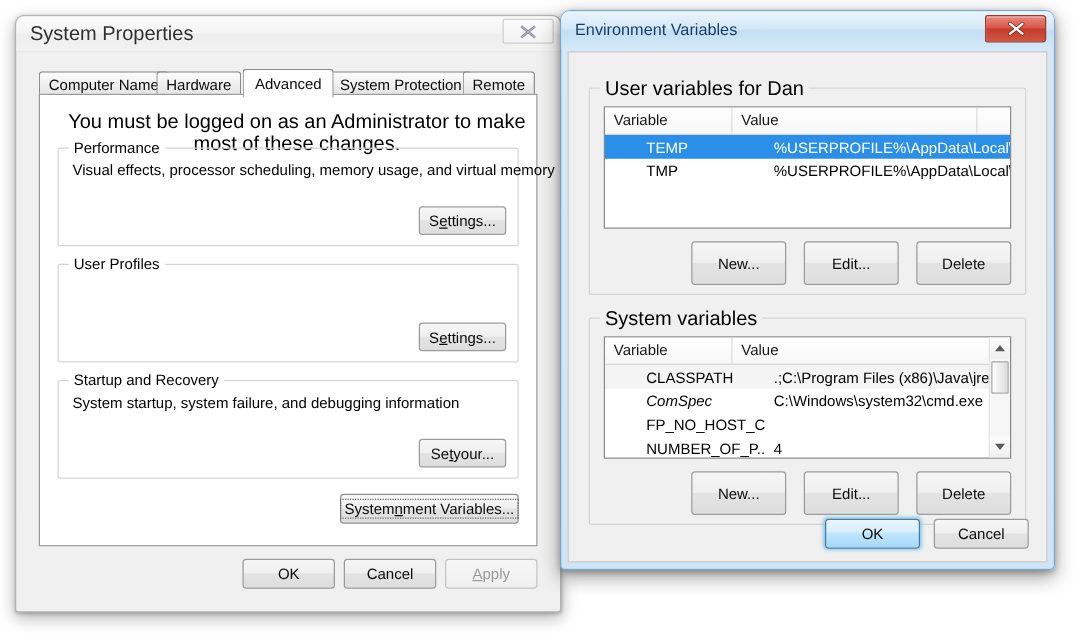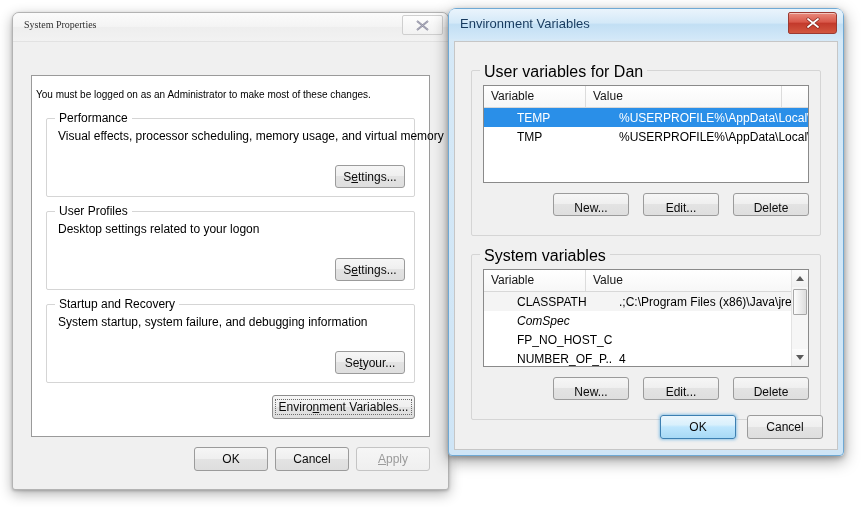--- a/index.html
+++ b/index.html
@@ -33,21 +33,21 @@
   }
   #sysprops .titlebar {
     height: 28px;
     position: relative;
     background: linear-gradient(to bottom, #fbfbfb 0%, #f4f4f4 48%, #eeeeee 52%, #f2f2f2 100%);
     border-radius: 6px 6px 0 0;
     border-bottom: 1px solid #e2e2e2;
   }
   #sysprops .title-text {
     position: absolute; left: 11px; top: 6px;
-    font-size: 10px; color: #303030; white-space: nowrap; font-family: Liberation Serif, serif;
+    font-size: 16px; color: #303030; white-space: nowrap;
   }
   #sysprops .closebox {
     position: absolute; right: 5px; top: 2px;
     width: 39px; height: 18px;
     border: 1px solid #cfcfcf;
     border-radius: 2px;
     background: linear-gradient(to bottom,#fdfdfd,#f2f2f2);
     display: flex; align-items: center; justify-content: center;
   }
   #sysprops .closebox svg { display:block; }
@@ -84,22 +84,22 @@
   }
 
   .tabpanel {
     position: absolute;
     left: 10px; top: 32px; right: 10px; bottom: 44px;
     background: #ffffff;
     border: 1px solid #9a9a9a;
     box-sizing: border-box;
   }
   .intro {
-    position: absolute; left: 4px; top: 13px;
-    font-size: 10px; color: #000; text-align: center;
+    position: absolute; left: 14px; top: 13px;
+    font-size: 16px; color: #000; text-align: center;
   }
 
   
   .group {
     position: absolute;
     left: 14px; right: 14px;
     border: 1px solid #d5d5d5;
     border-radius: 2px;
     box-sizing: border-box;
   }
@@ -267,21 +267,21 @@
   }
   .arrow-up, .arrow-down {
     width: 0; height: 0;
     border-left: 4px solid transparent;
     border-right: 4px solid transparent;
   }
   .arrow-up { border-bottom: 5px solid #5a5a5a; }
   .arrow-down { border-top: 5px solid #5a5a5a; }
 
   .ev-btnrow { position: absolute; display: flex; gap: 14px; }
-  .ev-btnrow .btn { width: 76px; height: 23px; align-items: flex-end; }
+  .ev-btnrow .btn { width: 76px; height: 35px; }
 
   .ev-bottom { position: absolute; right: 14px; bottom: 10px; display: flex; gap: 11px; }
   .ev-bottom .btn { width: 76px; height: 24px; }
 </style>
 </head>
 <body>
 
 <div id="root">
 
   <div class="win" id="sysprops">
@@ -291,51 +291,67 @@
       <div class="closebox">
         <svg width="13" height="11" viewBox="0 0 13 11">
           <path d="M1 1 L12 10 M12 1 L1 10" stroke="#8c8c9e" stroke-width="2" fill="none"></path>
           <path d="M1 1 L12 10 M12 1 L1 10" stroke="#b9b9c8" stroke-width="0.8" fill="none"></path>
         </svg>
       </div>
     </div>
 
     <div class="client">
 
+      <div class="tabstrip">
+        <div class="tab" style="left:0px;">
+          <span>Computer Name</span>
+        </div>
+        <div class="tab" style="left:94px;">
+          <span>Hardware</span>
+        </div>
+        <div class="tab active" style="left:163px;">
+          <span>Advanced</span>
+        </div>
+        <div class="tab" style="left:233px;">
+          <span>System Protection</span>
+        </div>
+        <div class="tab" style="left:339px;">
+          <span>Remote</span>
+        </div>
+      </div>
 
       <div class="tabpanel">
 
         <div class="intro">You must be logged on as an Administrator to make most of these changes.</div>
 
         <div class="group" style="top:42px; height:79px;">
           <div class="legend">Performance</div>
           <div class="gdesc">Visual effects, processor scheduling, memory usage, and virtual memory</div>
           <div class="btn" style="position:absolute; right:9px; bottom:8px; width:70px; height:23px;">
             <span><span>S</span><u class="acc">e</u><span>ttings...</span></span>
           </div>
         </div>
 
         <div class="group" style="top:135px; height:79px;">
           <div class="legend">User Profiles</div>
-          <div class="gdesc">Desktop settings related to your logon</div>
           <div class="btn" style="position:absolute; right:9px; bottom:8px; width:70px; height:23px;">
             <span><span>S</span><u class="acc">e</u><span>ttings...</span></span>
           </div>
         </div>
 
         <div class="group" style="top:228px; height:79px;">
           <div class="legend">Startup and Recovery</div>
           <div class="gdesc">System startup, system failure, and debugging information</div>
           <div class="btn" style="position:absolute; right:9px; bottom:8px; width:70px; height:23px;">
             <span><span>Se</span><u class="acc">t</u><span>your...</span></span>
           </div>
         </div>
 
         <div class="btn focusring" style="position:absolute; right:14px; top:319px; width:143px; height:24px;">
-          <span class="inner"><span>Enviro</span><u class="acc">n</u><span>ment Variables...</span></span>
+          <span class="inner"><span>System</span><u class="acc">n</u><span>ment Variables...</span></span>
         </div>
 
       </div>
 
       <div class="sp-bottom">
         <div class="btn">
           <span>OK</span>
         </div>
         <div class="btn">
           <span>Cancel</span>
@@ -402,20 +418,21 @@
             <div class="hcell" style="width:102px;">Variable</div>
             <div class="hcell" style="flex:1; border-right:none;">Value</div>
           </div>
 
           <div class="lv-row hover" style="padding-right:17px;">
             <div class="cell" style="width:102px;">CLASSPATH</div>
             <div class="cell" style="flex:1;">.;C:\Program Files (x86)\Java\jre6\lib\e...</div>
           </div>
           <div class="lv-row" style="padding-right:17px;">
             <div class="cell" style="width:102px;font-style:italic;">ComSpec</div>
+            <div class="cell" style="flex:1;">C:\Windows\system32\cmd.exe</div>
           </div>
           <div class="lv-row" style="padding-right:17px;">
             <div class="cell" style="width:102px;">FP_NO_HOST_C...</div>
           </div>
           <div class="lv-row" style="padding-right:17px;">
             <div class="cell" style="width:102px;">NUMBER_OF_P...</div>
             <div class="cell" style="flex:1;">4</div>
           </div>
 
           <div class="vscroll">

